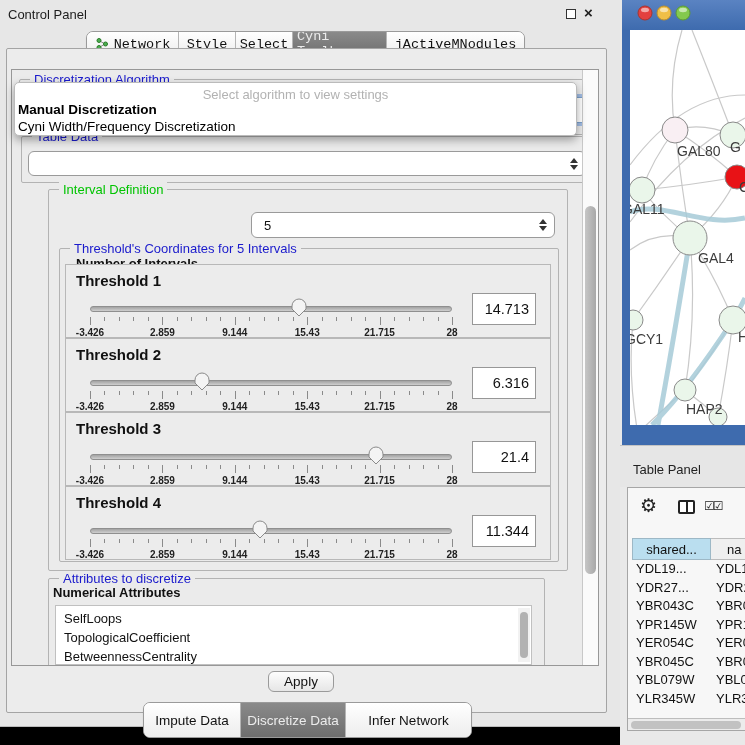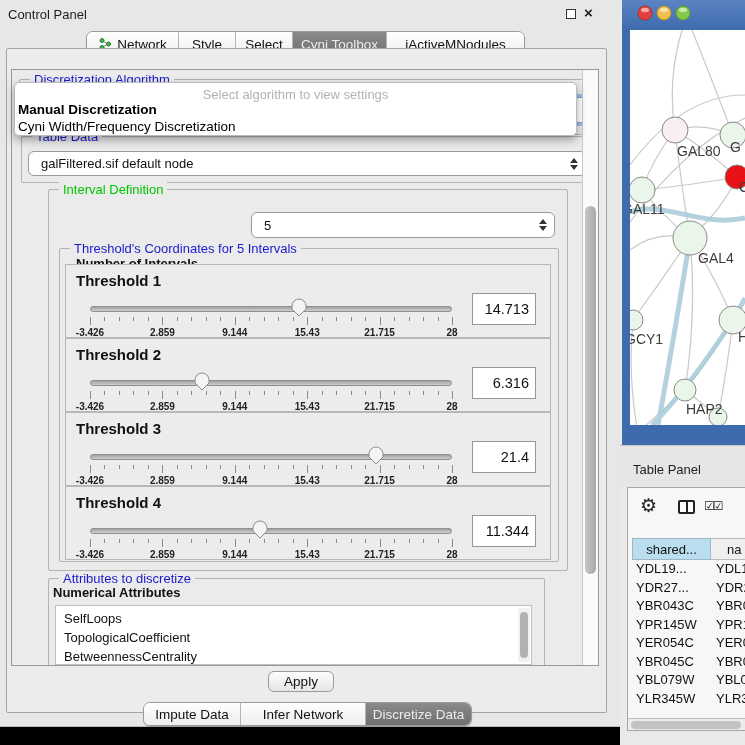--- a/index.html
+++ b/index.html
@@ -6,21 +6,21 @@
   html,body { width:745px; height:745px; }
   body { font-family:"Liberation Sans","DejaVu Sans",sans-serif; background:#dcdcdc; }
   .screen { position:relative; width:745px; height:745px; overflow:hidden; background:#000000; }
 
   
   .left { position:absolute; left:0; top:0; width:620px; height:727px; background:#e7e7e7; border-bottom:1px solid #bbb; }
   .titlebar-title { position:absolute; left:8px; top:7px; font-size:13px; color:#1c1c1c; }
   .float-icon { position:absolute; left:566px; top:9px; width:10px; height:10px; border:1.5px solid #333; background:#fff; }
   .close-icon { position:absolute; left:584px; top:4px; font-size:15px; font-weight:bold; color:#222; }
 
-  .topTabs { position:absolute; left:86px; top:31px; height:26px; display:flex; border:1px solid #9a9a9a; border-radius:7px; overflow:hidden; background:#fff; box-shadow:0 1px 1px rgba(0,0,0,.15); }
+  .topTabs { position:absolute; left:86px; top:31px; height:26px; display:flex; border:1px solid #9a9a9a; border-radius:7px; overflow:hidden; background:#fff; box-shadow:0 1px 1px rgba(0,0,0,.15);font-family:Liberation Mono, monospace; }
   .tab { display:flex; align-items:center; justify-content:center; gap:5px; font-size:13.5px; color:#111; background:linear-gradient(#ffffff,#ededed); border-right:1px solid #b5b5b5; padding:0 4px; }
   .tab:last-child { border-right:none; }
   .tab.sel { background:linear-gradient(#8a8a8a,#6e6e6e); color:#ececec; }
 
   .outerFrame { position:absolute; left:6px; top:48px; width:601px; height:665px; border:1px solid #a4a4a4; border-radius:2px; background:#ececec; }
   .scrollPanel { position:absolute; left:11px; top:69px; width:588px; height:597px; border:1px solid #979797; background:#ebebeb; overflow:hidden; }
   .vscroll { position:absolute; right:0; top:0; bottom:0; width:16px; background:#fafafa; border-left:1px solid #c8c8c8; }
   .vscroll .thumb { position:absolute; left:2px; right:2px; top:136px; height:368px; border-radius:6px; background:linear-gradient(90deg,#c6c6c6,#a8a8a8); }
 
   .groupbox { position:absolute; border:1px solid #b3b3b3; border-radius:2px; }
@@ -52,21 +52,21 @@
   .ticklabels span { position:absolute; transform:translateX(-50%); font-size:10px; font-weight:bold; color:#222; white-space:nowrap; }
   .valbox { position:absolute; right:14px; top:28px; width:64px; height:32px; background:#fff; border:1px solid #979797; font-size:14.5px; color:#111; display:flex; align-items:center; justify-content:flex-end; padding-right:6px; }
 
   .attrList { position:absolute; background:#fff; border:1px solid #c0c0c0; overflow:hidden; }
   .attrList .item { font-size:13px; color:#111; line-height:19px; padding-left:8px; white-space:nowrap; }
   .listScroll { position:absolute; right:1px; top:2px; bottom:2px; width:12px; background:#f2f2f2; }
   .listScroll .thumb { position:absolute; left:2px; right:2px; top:4px; height:46px; background:#b2b2b2; border-radius:6px; }
 
   .applyBtn { position:absolute; left:268px; top:671px; width:66px; height:21px; border:1px solid #9a9a9a; border-radius:6px; background:linear-gradient(#fdfdfd,#e6e6e6); font-size:13.5px; color:#111; display:flex; align-items:center; justify-content:center; }
 
-  .bottomTabs { position:absolute; left:143px; top:702px; height:24px; display:flex; border:1px solid #9a9a9a; border-radius:7px; overflow:hidden; background:#fff; box-shadow:0 1px 1px rgba(0,0,0,.2); z-index:5; }
+  .bottomTabs { position:absolute; left:143px; top:702px; height:36px; display:flex; border:1px solid #9a9a9a; border-radius:7px; overflow:hidden; background:#fff; box-shadow:0 1px 1px rgba(0,0,0,.2); z-index:5; }
   .btab { display:flex; align-items:center; justify-content:center; font-size:13.5px; color:#111; background:linear-gradient(#ffffff,#ededed); border-right:1px solid #b5b5b5; }
   .btab:last-child { border-right:none; }
   .btab.sel { background:linear-gradient(#8a8a8a,#6e6e6e); color:#ececec; }
 
   
   .right { position:absolute; left:620px; top:0; width:125px; height:745px; background:#e9e9e9; }
   .netwin { position:absolute; left:2px; top:0; width:123px; height:445px; background:linear-gradient(#5a83c2 0px,#3e6bae 30px,#3e6bae 100%); overflow:hidden; }
   .tp-strip { position:absolute; left:0; top:445px; width:125px; height:42px; background:#e6e6e6; border-top:1px solid #c4c4c4; }
   .tp-title { position:absolute; left:13px; top:16px; font-size:13px; color:#222; }
   .tableBox { position:absolute; left:7px; top:487px; width:118px; height:244px; background:#f7f7f7; border:1px solid #a6a6a6; border-right:none; overflow:hidden; }
@@ -125,21 +125,20 @@
 
       <div class="groupbox" style="left:7px; top:9px; width:576px; height:56px;">
         <div class="grouplabel blue">Discretization Algorithm</div>
       </div>
       <div class="combo focusring" style="left:12px; top:27px; width:566px; height:26px;"></div>
 
       <div class="groupbox" style="left:9px; top:66px; width:580px; height:47px;">
         <div class="grouplabel blue">Table Data</div>
       </div>
       <div class="combo" style="left:16px; top:81px; width:558px; height:25px;">
-        <span>galFiltered.sif default node</span>
         <span class="spin">
             <i class="up"></i>
             <i class="dn"></i>
           </span>
       </div>
 
       <div class="groupbox" style="left:36px; top:119px; width:520px; height:382px;">
         <div class="grouplabel green">Interval Definition</div>
 
         <div class="numLabel" style="left:27px; top:41px;margin-top:25px;">Number of Intervals</div>
@@ -376,25 +375,25 @@
       <div class="opt1">Manual Discretization</div>
       <div class="opt2">Cyni Width/Frequency Discretization</div>
     </div>
 
     <div class="applyBtn">Apply</div>
 
     <div class="bottomTabs">
       <div class="btab" style="width:97px">
           <span>Impute Data</span>
         </div>
+      <div class="btab sel" style="width:105px">
+          <span>Discretize Data</span>
+        </div>
       <div class="btab" style="width:125px">
           <span>Infer Network</span>
-        </div>
-      <div class="btab sel" style="width:105px">
-          <span>Discretize Data</span>
         </div>
     </div>
   </div>
 
   <div class="right">
 
     <div class="netwin">
       <svg width="123" height="445" viewBox="0 0 123 445">
 
         <circle cx="23" cy="13" r="7" fill="#e3403f" stroke="#a8352f"></circle>

